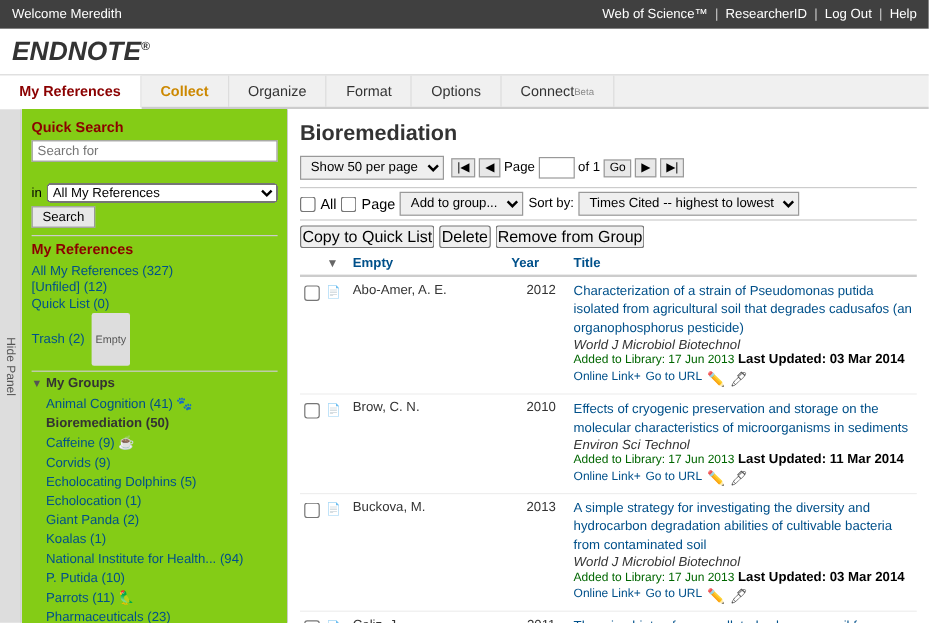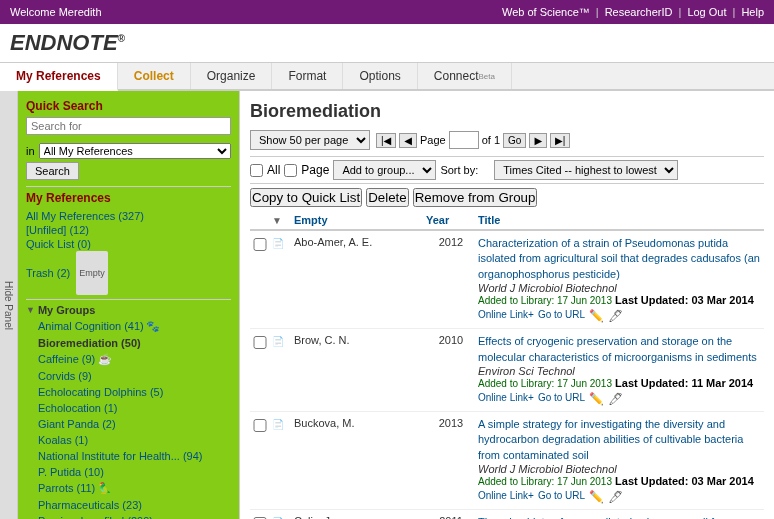--- a/index.html
+++ b/index.html
@@ -1,20 +1,20 @@
 <!DOCTYPE html>
 <html><head>
   <meta charset="utf-8">
   <style>
     * { margin: 0; padding: 0; box-sizing: border-box; }
     body { font-family: Arial, sans-serif; font-size: 12px; background: #fff; width: 774px; height: 519px; overflow: hidden; }
 
     
     .top-bar {
-      background: #701a75;
+      background: #404040;
       color: #fff;
       display: flex;
       justify-content: space-between;
       align-items: center;
       padding: 4px 10px;
       font-size: 11px;
       height: 24px;
     }
     .top-bar-right { display: flex; gap: 6px; align-items: center; }
     .top-bar-right a { color: #fff; text-decoration: none; }
@@ -99,21 +99,21 @@
       font-weight: bold;
       color: #8b0000;
       margin-bottom: 4px;
       font-size: 12px;
     }
     .quick-search-input {
       width: 100%;
       border: 1px solid #999;
       padding: 2px 4px;
       font-size: 11px;
-      margin-bottom: 8px;
+      margin-bottom: 18px;
     }
     .quick-search-in { font-size: 11px; margin-bottom: 3px; display: flex; align-items: center; gap: 4px; }
     .quick-search-in select { font-size: 11px; flex: 1; }
     .search-btn {
       background: #e8e8e8;
       border: 1px solid #999;
       padding: 2px 8px;
       font-size: 11px;
       cursor: pointer;
       display: block;
@@ -227,21 +227,21 @@
     .ref-meta-bold { font-weight: bold; color: #000; }
     .ref-meta-added { color: #006600; font-size: 10px; }
     .ref-actions { display: flex; gap: 4px; margin-top: 3px; }
     .ref-action-icon { font-size: 12px; cursor: pointer; color: #555; }
     .online-link { color: #00508a; text-decoration: none; font-size: 10px; cursor: pointer; }
     .go-to-url { color: #00508a; font-size: 10px; text-decoration: none; cursor: pointer; }
 
     .sort-bar {
       display: flex;
       align-items: center;
-      gap: 16px;
+      gap: 4px;
       font-size: 11px;
     }
     .sort-bar select { font-size: 11px; border: 1px solid #999; padding: 2px 4px; }
   </style>
 </head>
 <body>
 
 <div class="top-bar">
   <span>Welcome Meredith</span>
   <div class="top-bar-right">

